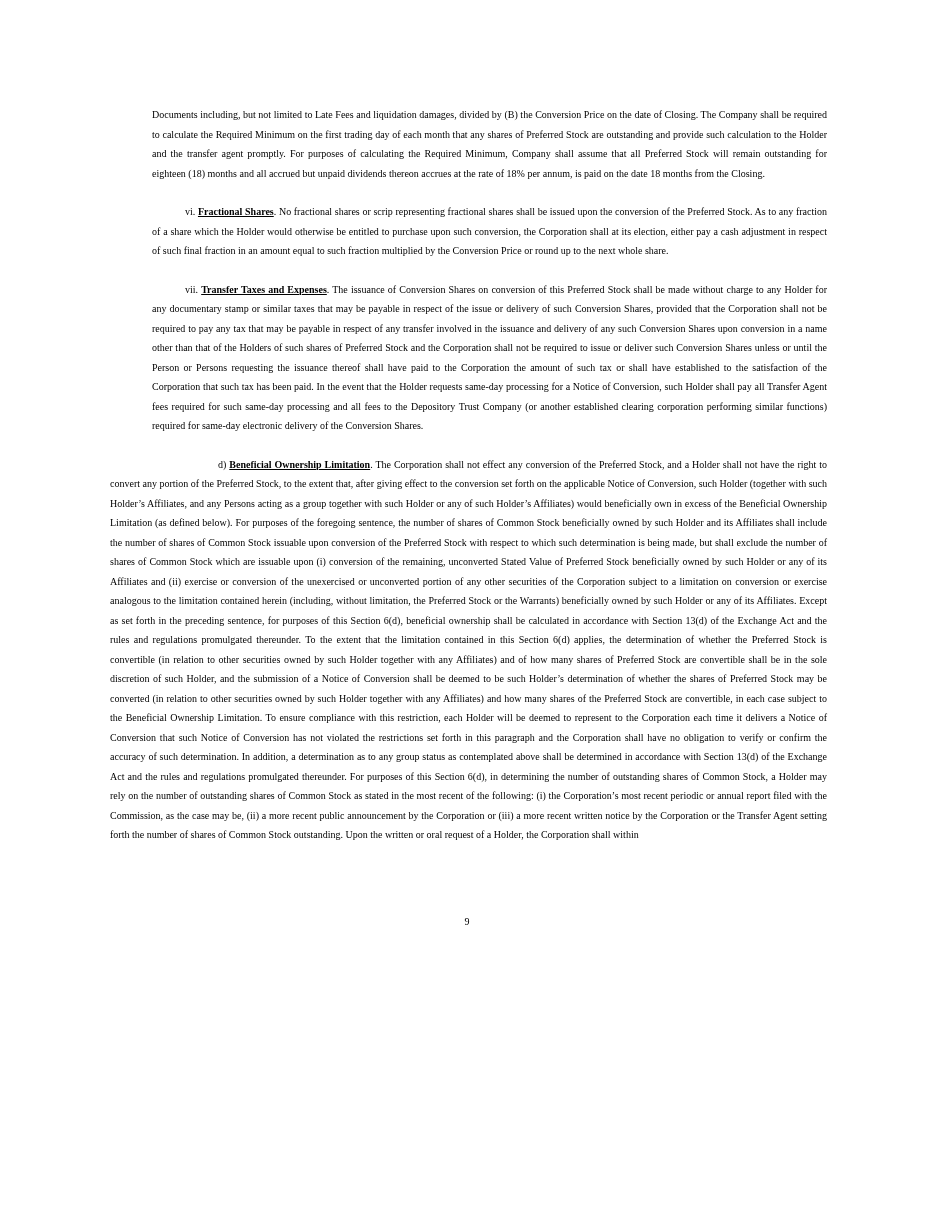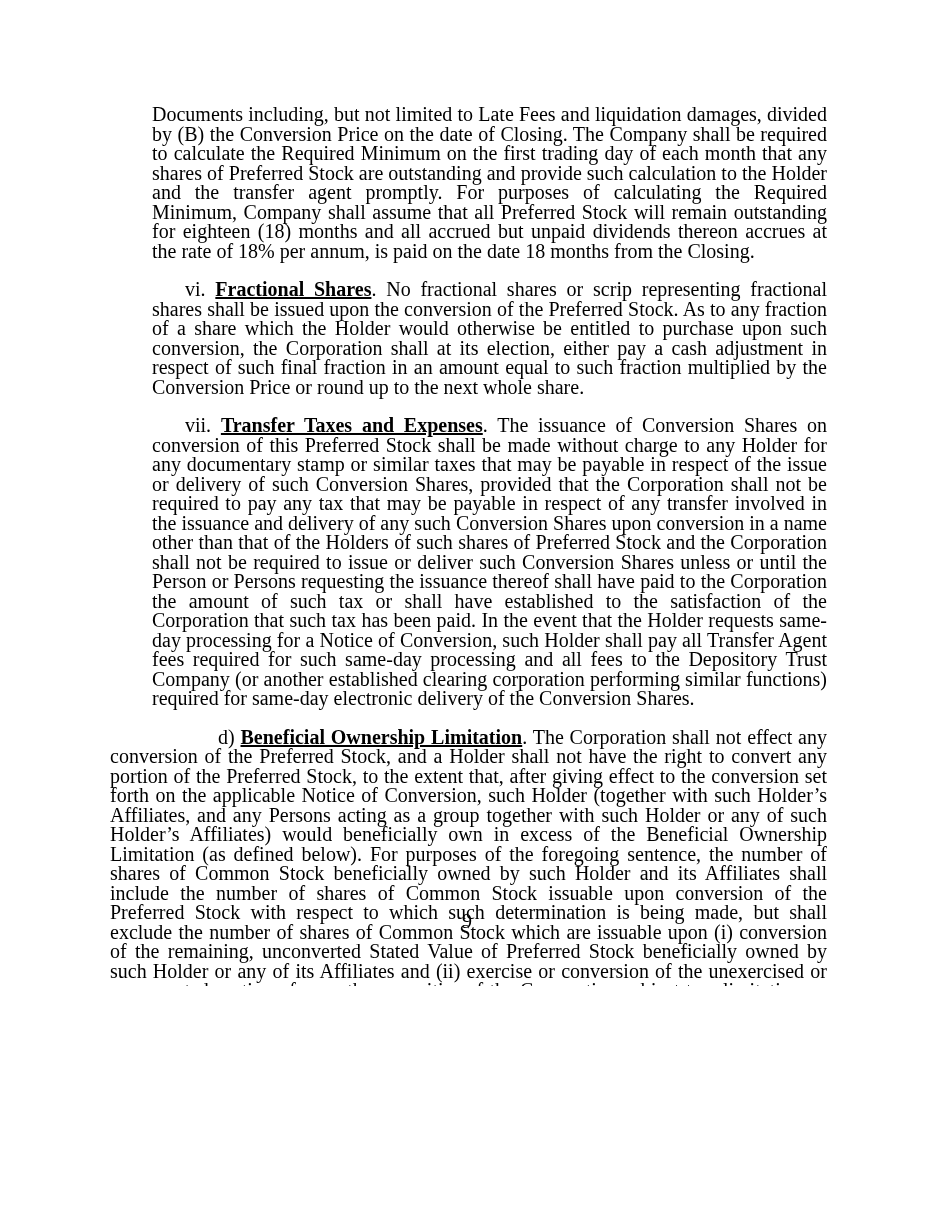--- a/index.html
+++ b/index.html
@@ -8,21 +8,21 @@
     background: #ffffff;
   }
   .page {
     position: relative;
     width: 934px;
     height: 986px;
     box-sizing: border-box;
     background: #ffffff;
     padding: 105px 107px 0 110px;
     font-family: "Liberation Serif", "DejaVu Serif", serif;
-    font-size: 20px;
+    font-size: 10px;
     line-height: 19.5px;
     color: #000000;
     text-align: justify;
     overflow: hidden;
   }
   p.para {
     margin: 0 0 19px 0;
   }
   p.block-indent {
     margin-left: 42px;

